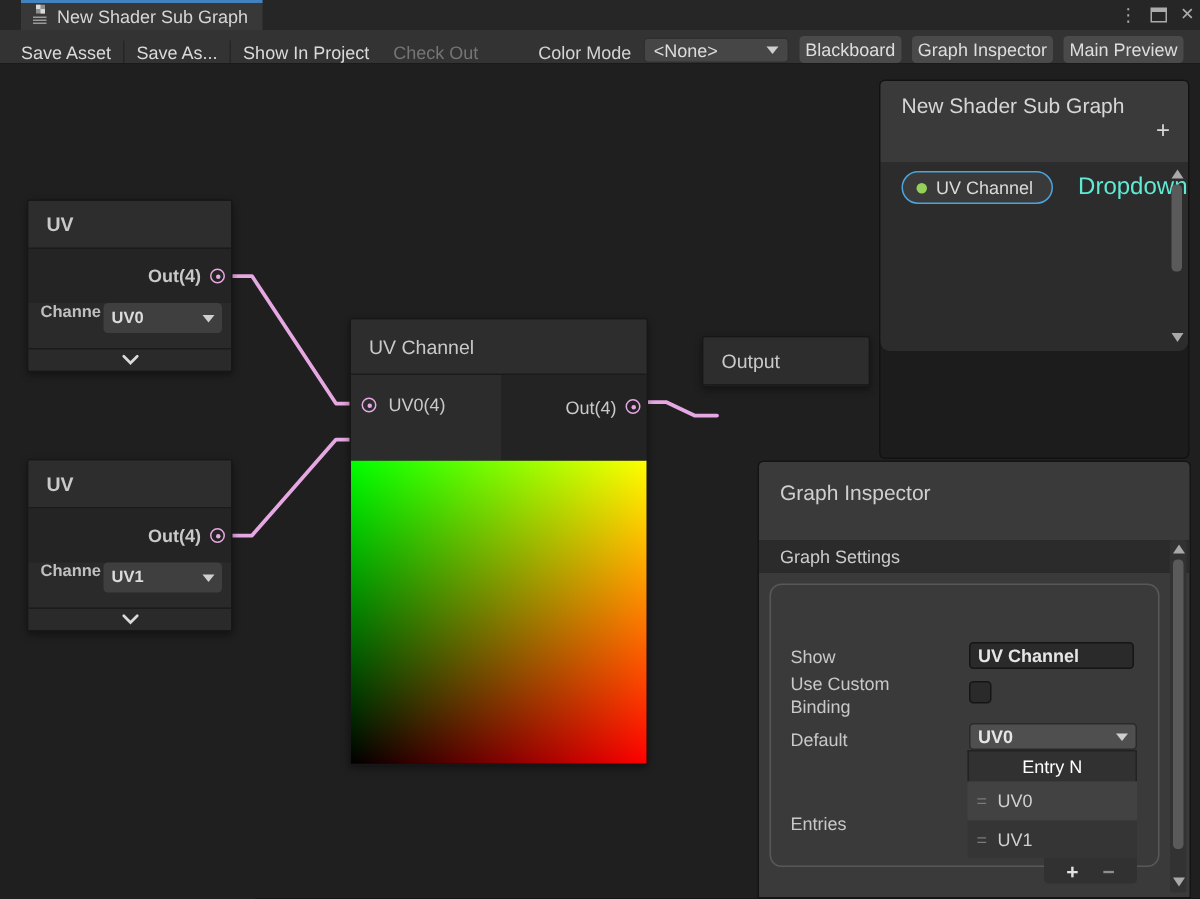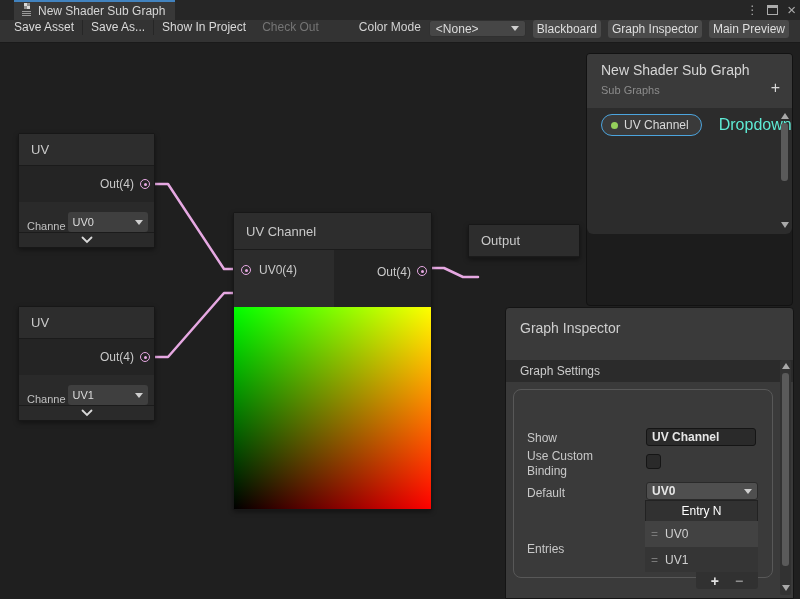--- a/index.html
+++ b/index.html
@@ -10,41 +10,41 @@
   
   .titlebar { position:absolute; left:0; top:0; width:800px; height:20px; background:#262626; }
   .tab { position:absolute; left:14px; top:0; height:20px; background:#383838; border-top:2px solid #4283BF; display:flex; align-items:center; gap:5px; padding:0 10px 0 6px; }
   .tab-title { font-size:12px; color:#D6D6D6; white-space:nowrap; }
   .win-controls { position:absolute; right:4px; top:0; height:20px; display:flex; align-items:center; gap:9px; color:#ABABAB; }
   .kebab { font-size:12px; letter-spacing:0; cursor:default; }
   .maxbox { width:11px; height:10px; border:1.5px solid #ABABAB; border-top-width:3px; display:inline-block; }
   .closex { font-size:15px; line-height:10px; }
 
   
-  .toolbar { position:absolute; left:0; top:20px; width:800px; height:23px; background:#333333; border-bottom:1px solid #1A1A1A; display:flex; align-items:flex-start; padding:0 6px; }
+  .toolbar { position:absolute; left:0; top:20px; width:800px; height:23px; background:#333333; border-bottom:1px solid #1A1A1A; display:flex; align-items:flex-end; padding:0 6px; }
   .tb-item { padding:0 8px; color:#DADADA; white-space:nowrap; }
   .tb-sep { width:1px; height:15px; background:#262626; }
   .tb-disabled { color:#757575; }
   .tb-label { margin-left:32px; color:#D4D4D4; padding:0 8px 0 0; }
   .tb-dropdown { width:97px; height:17px; background:#464646; border:1px solid #303030; border-radius:3px; display:flex; align-items:center; justify-content:space-between; padding:0 6px; color:#DCDCDC; }
   .tb-btn { height:18px; background:#4A4A4A; border-radius:3px; display:flex; align-items:center; padding:0 4px; margin-left:7px; color:#DEDEDE; }
   .dd-arrow { width:0; height:0; border-left:4px solid transparent; border-right:4px solid transparent; border-top:5px solid #CFCFCF; }
 
   
   .canvas { position:absolute; left:0; top:43px; width:800px; height:556px; background:#1F1F1F; }
   .wires { position:absolute; left:0; top:0; width:800px; height:556px; pointer-events:none; }
 
   
   .node { position:absolute; background:#252525; border:1px solid #171717; border-radius:2px; box-shadow:0 2px 5px rgba(0,0,0,.4); }
   .node-header { background:#2D2D2D; color:#C9C9C9; font-size:13px; display:flex; align-items:center; padding:0 12px; border-bottom:1px solid #1B1B1B; }
   .port { width:10px; height:10px; border:1.5px solid #E6A8E2; border-radius:50%; display:flex; align-items:center; justify-content:center; flex:none; }
   .port-dot { width:3px; height:3px; border-radius:50%; background:#E6A8E2; }
-  .uv-node { width:137px; }
+  .uv-node { width:137px;font-weight:bold; }
   .uv-node .out-row { height:36px; background:#242424; display:flex; align-items:center; justify-content:flex-end; gap:6px; padding-right:4px; color:#C9C9C9; }
-  .uv-node .chan-row { height:30px; background:#2A2A2A; display:flex; align-items:flex-end; padding:0 6px 0 8px; color:#C0C0C0; font-size:11px; }
+  .uv-node .chan-row { height:30px; background:#2A2A2A; display:flex; align-items:flex-start; padding:0 6px 0 8px; color:#C0C0C0; font-size:11px; }
   .mini-dd { flex:1; height:20px; margin-left:2px; background:#3F3F3F; border-radius:3px; display:flex; align-items:center; justify-content:space-between; padding:0 5px; color:#DCDCDC; font-size:11px; min-width:0; }
   .uv-node .collapse-row { height:15px; background:#2A2A2A; border-top:1px solid #1B1B1B; display:flex; align-items:center; justify-content:center; }
 
   .uvch-node { width:199px; }
   .uvch-node .node-header { height:37px; }
   .uvch-ports { display:flex; height:57px; }
   .uvch-in { width:100px; background:#2C2C2C; padding-top:8px; }
   .uvch-in .in-row { height:24px; display:flex; align-items:center; gap:8px; padding-left:7px; color:#C9C9C9; }
   .uvch-out { flex:1; background:#232323; display:flex; align-items:flex-start; justify-content:flex-end; gap:6px; padding:15px 4px 0 0; color:#C9C9C9; }
   .uvch-out .port { margin-top:1px; }
@@ -215,21 +215,20 @@
       <div class="preview"></div>
     </div>
 
     <div class="node output-node" style="left:468px; top:181px;">
       <div class="node-header">Output</div>
     </div>
 
     <div class="blackboard">
       <div class="bb-header">
         <div class="bb-title">New Shader Sub Graph</div>
-        <div class="bb-sub">Sub Graphs</div>
         <div class="bb-plus">+</div>
       </div>
       <div class="bb-content">
         <div class="bb-row">
           <span class="bb-pill">
             <span class="bb-dot"></span>
             <span class="bb-pill-label">UV Channel</span>
           </span>
           <span class="bb-type">Dropdown</span>
         </div>

